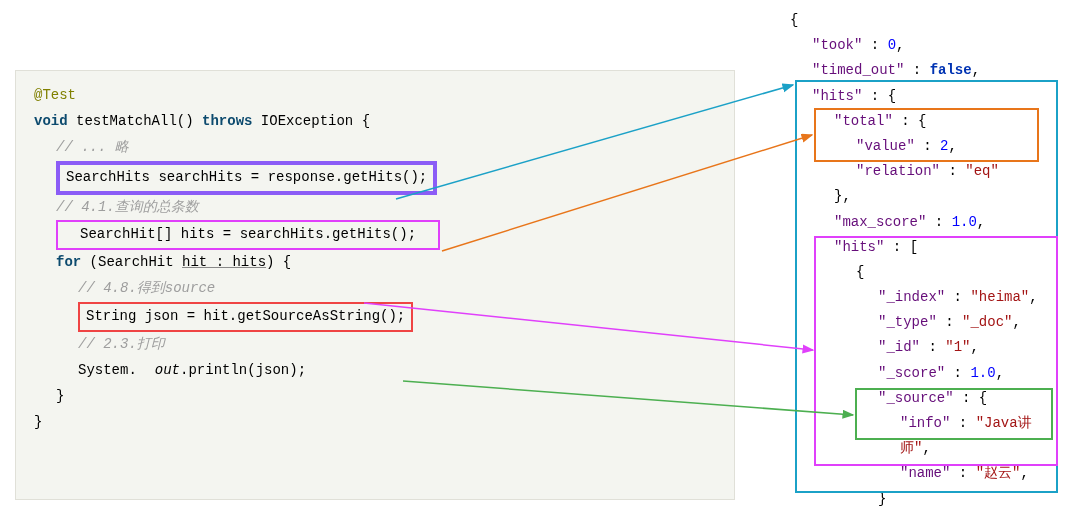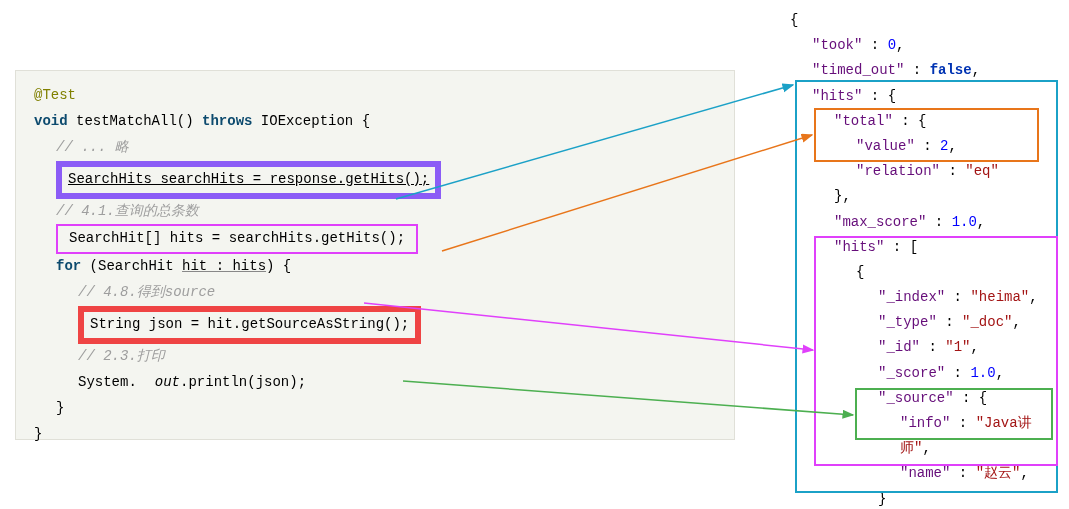--- a/index.html
+++ b/index.html
@@ -9,21 +9,21 @@
       background: #fff;
       position: relative;
       width: 1069px;
       height: 509px;
     }
     .left-panel {
       position: absolute;
       left: 15px;
       top: 70px;
       width: 720px;
-      height: 370px;
+      height: 430px;
       background: #f4f5f0;
       border: 1px solid #e0e0d8;
       padding: 12px 18px;
       line-height: 1.85;
     }
     .right-panel {
       position: absolute;
       left: 780px;
       top: 0;
       width: 285px;
@@ -38,24 +38,24 @@
     .underline { text-decoration: underline; text-decoration-color: #888;}
     .out { font-style: italic; margin-left: 18px; }
     .json-key { color: #660e7a; }
     .json-str { color: #a31515; }
     .json-num { color: #0000ff; }
     .json-bool { color: #0033b3; font-weight: bold; }
     .ind1 { padding-left: 22px; }
     .ind2 { padding-left: 44px; }
     .ind3 { padding-left: 66px; }
     .ind4 { padding-left: 88px; }
-    .box-cyan { border: 6px solid #8b5cf6; display: inline-block; padding: 0 6px; text-decoration: underline; }
+    .box-cyan { border: 4px solid #8b5cf6; display: inline-block; padding: 0 6px; }
     .box-orange { border: 2px solid #e8751a; display: inline-block; padding: 0 6px; }
-    .box-magenta { border: 2px solid #e040fb; display: inline-block; padding: 0 11px; font-family: Liberation Mono, monospace; }
-    .box-green { border: 6px solid #ef4444; display: inline-block; padding: 0 6px; }
+    .box-magenta { border: 2px solid #e040fb; display: inline-block; padding: 0 22px; font-family: Liberation Mono, monospace; }
+    .box-green { border: 2px solid #ef4444; display: inline-block; padding: 0 6px; }
     .rbox-cyan { position: absolute; border: 2px solid #1ba1c7; }
     .rbox-orange { position: absolute; border: 2px solid #e8751a; }
     .rbox-magenta { position: absolute; border: 2px solid #e040fb; }
     .rbox-green { position: absolute; border: 2px solid #4caf50; }
     svg.arrows { position: absolute; left: 0; top: 0; pointer-events: none; }
   </style>
 </head>
 <body>
 
 <div class="left-panel">

